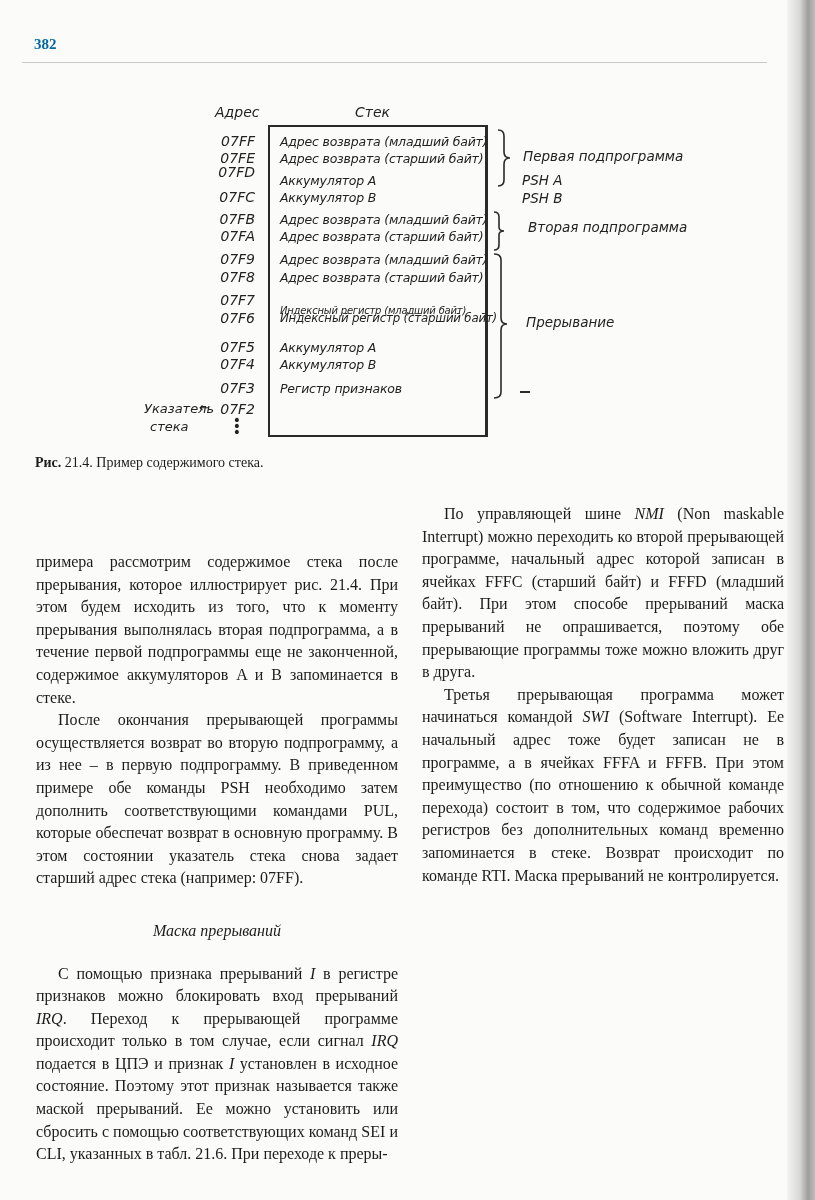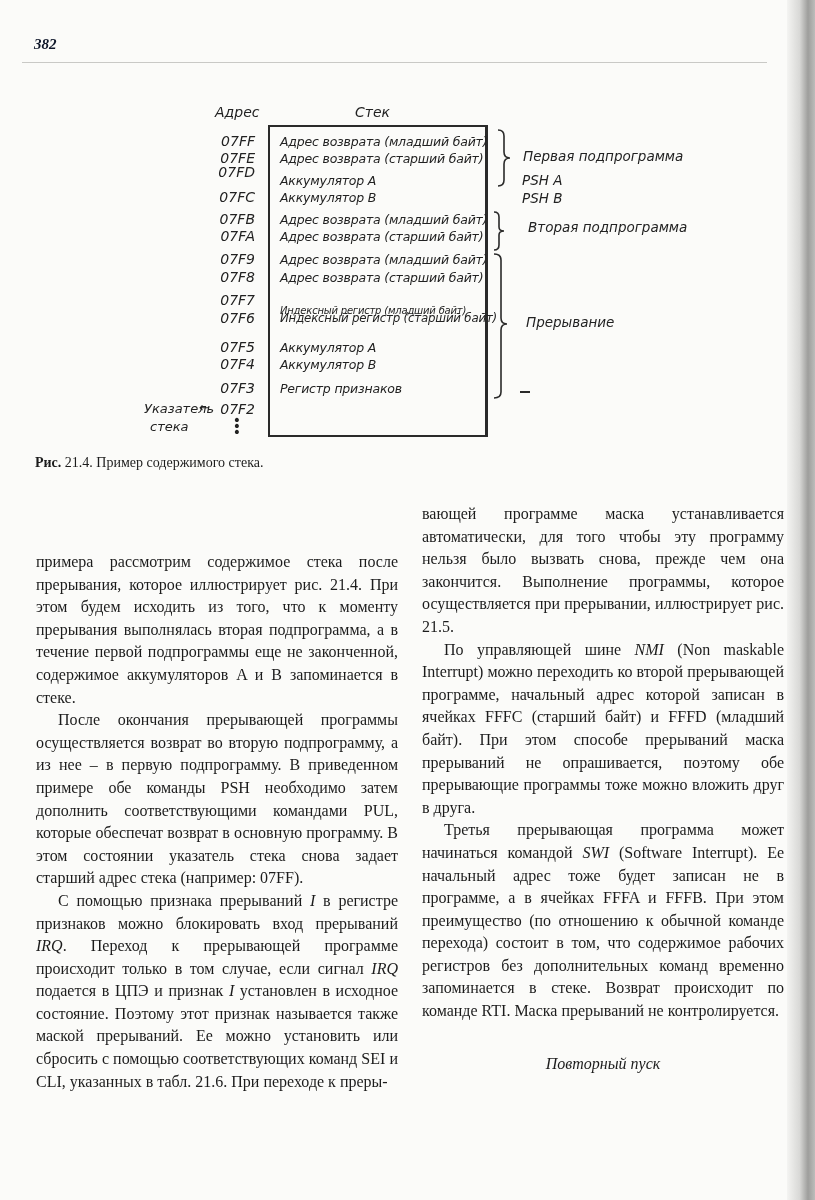--- a/index.html
+++ b/index.html
@@ -6,21 +6,21 @@
   body {
     width:815px; height:1200px; overflow:hidden; position:relative;
     background:#fbfbf9; color:#1c1c1c;
     font-family:"Liberation Serif","DejaVu Serif",serif;
   }
   .spine {
     position:absolute; top:0; right:0; width:28px; height:1200px;
     background:linear-gradient(to right,#f4f4f2 0%,#d8d8d6 45%,#9e9e9c 75%,#bdbdbb 100%);
   }
   .running-head { position:absolute; top:30px; left:22px; width:745px; height:32px; border-bottom:1px solid #c9c9c6; }
-  .page-num { position:absolute; left:12px; top:6px; font-size:15px; color:#0f172a; font-weight:bold;font-style:italic; }
+  .page-num { position:absolute; left:12px; top:6px; font-size:15px; color:#0369a1; font-weight:bold; }
   .chapter { position:absolute; left:0; width:100%; top:6px; text-align:center; font-size:16px; font-style:italic; color:#b0b0ac; }
 
   .fig { position:absolute; left:0; top:0; width:815px; height:480px; font-family:"DejaVu Sans",sans-serif; font-style:italic; color:#222; }
   .fig .hdr { position:absolute; font-size:14px; }
   .fig .addr { position:absolute; width:80px; text-align:right; font-size:14px; left:175px; }
   .fig .cell { position:absolute; left:280px; font-size:12.5px; white-space:nowrap; letter-spacing:-0.2px; }
   .fig .stackbox { position:absolute; left:268px; top:125px; width:220px; height:312px; border:2px solid #2a2a2a; border-right-width:3px; box-sizing:border-box; }
   .fig .lbl { position:absolute; font-size:13.5px; white-space:nowrap; }
   .fig svg.brackets { position:absolute; left:0; top:0; }
   .fig .ptr { position:absolute; font-size:13px; }
@@ -101,21 +101,20 @@
   <span class="lbl" style="left:526px;top:314px;">Прерывание</span>
 </div>
 
 <div class="caption">
   <b>Рис.</b><span> 21.4. Пример содержимого стека.</span>
 </div>
 
 <div class="col left">
   <p>примера рассмотрим содержимое стека после прерывания, которое иллюстрирует рис. 21.4. При этом будем исходить из того, что к моменту прерывания выполнялась вторая подпрограмма, а в течение первой подпрограммы еще не законченной, содержимое аккумуляторов A и B запоминается в стеке.</p>
   <p class="ind">После окончания прерывающей программы осуществляется возврат во вторую подпрограмму, а из нее – в первую подпрограмму. В приведенном примере обе команды PSH необходимо затем дополнить соответствующими командами PUL, которые обеспечат возврат в основную программу. В этом состоянии указатель стека снова задает старший адрес стека (например: 07FF).</p>
+  <div class="sec">Маска прерываний</div>
   <p class="ind"><span>С помощью признака прерываний </span><i>I</i><span> в регистре признаков можно блокировать вход прерываний </span><i>IRQ</i><span>. Переход к прерывающей программе происходит только в том случае, если сигнал </span><i>IRQ</i><span> подается в ЦПЭ и признак </span><i>I</i><span> установлен в исходное состояние. Поэтому этот признак называется также маской прерываний. Ее можно установить или сбросить с помощью соответствующих команд SEI и CLI, указанных в табл. 21.6. При переходе к преры-</span></p>
 </div>
 
 <div class="col right">
-  <p>вающей программе маска устанавливается автоматически, для того чтобы эту программу нельзя было вызвать снова, прежде чем она закончится. Выполнение программы, которое осуществляется при прерывании, иллюстрирует рис. 21.5.</p>
   <p class="ind"><span>По управляющей шине </span><i>NMI</i><span> (Non maskable Interrupt) можно переходить ко второй прерывающей программе, начальный адрес которой записан в ячейках FFFC (старший байт) и FFFD (младший байт). При этом способе прерываний маска прерываний не опрашивается, поэтому обе прерывающие программы тоже можно вложить друг в друга.</span></p>
   <p class="ind"><span>Третья прерывающая программа может начинаться командой </span><i>SWI</i><span> (Software Interrupt). Ее начальный адрес тоже будет записан не в программе, а в ячейках FFFA и FFFB. При этом преимущество (по отношению к обычной команде перехода) состоит в том, что содержимое рабочих регистров без дополнительных команд временно запоминается в стеке. Возврат происходит по команде RTI. Маска прерываний не контролируется.</span></p>
-  <div class="sec">Повторный пуск</div>
 </div>
 
 </body></html>

